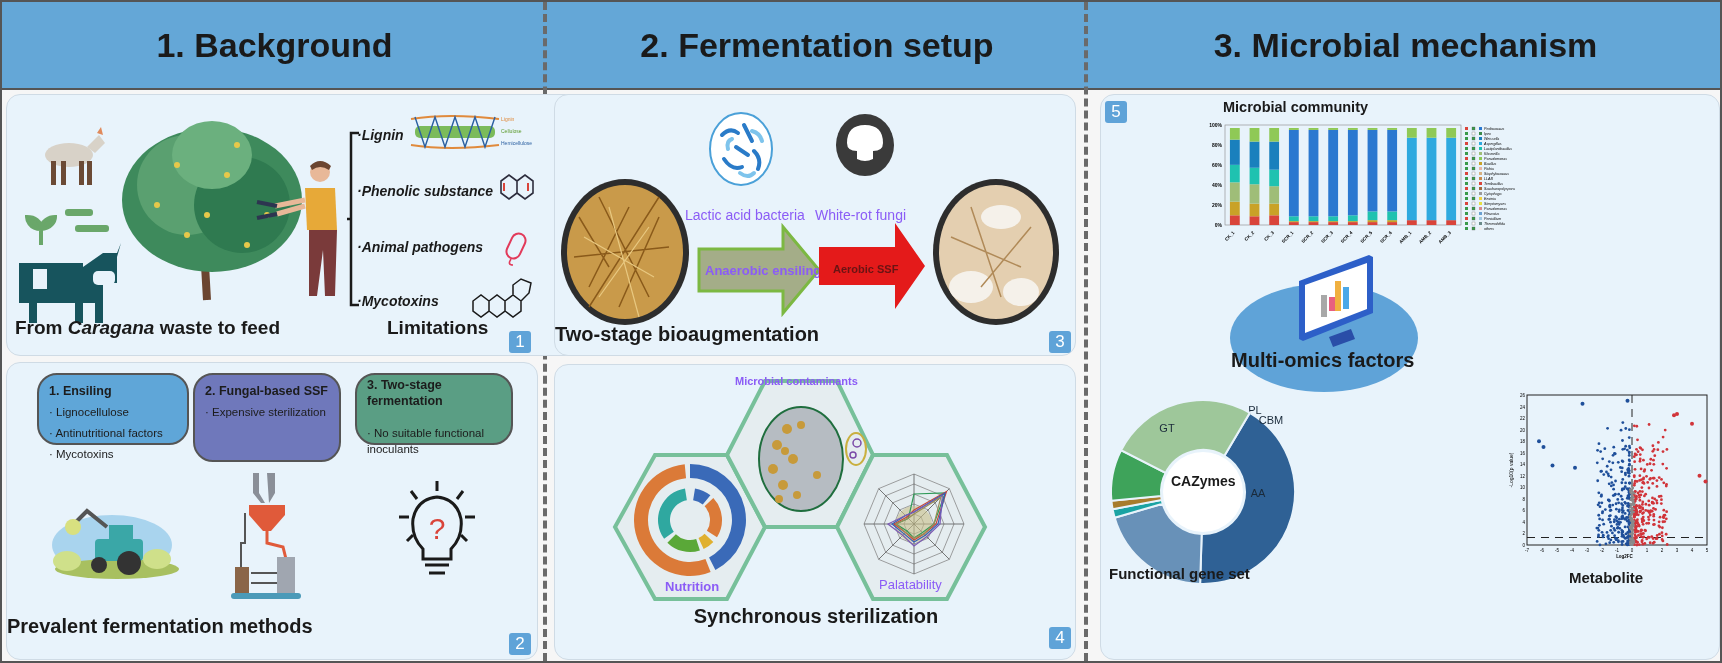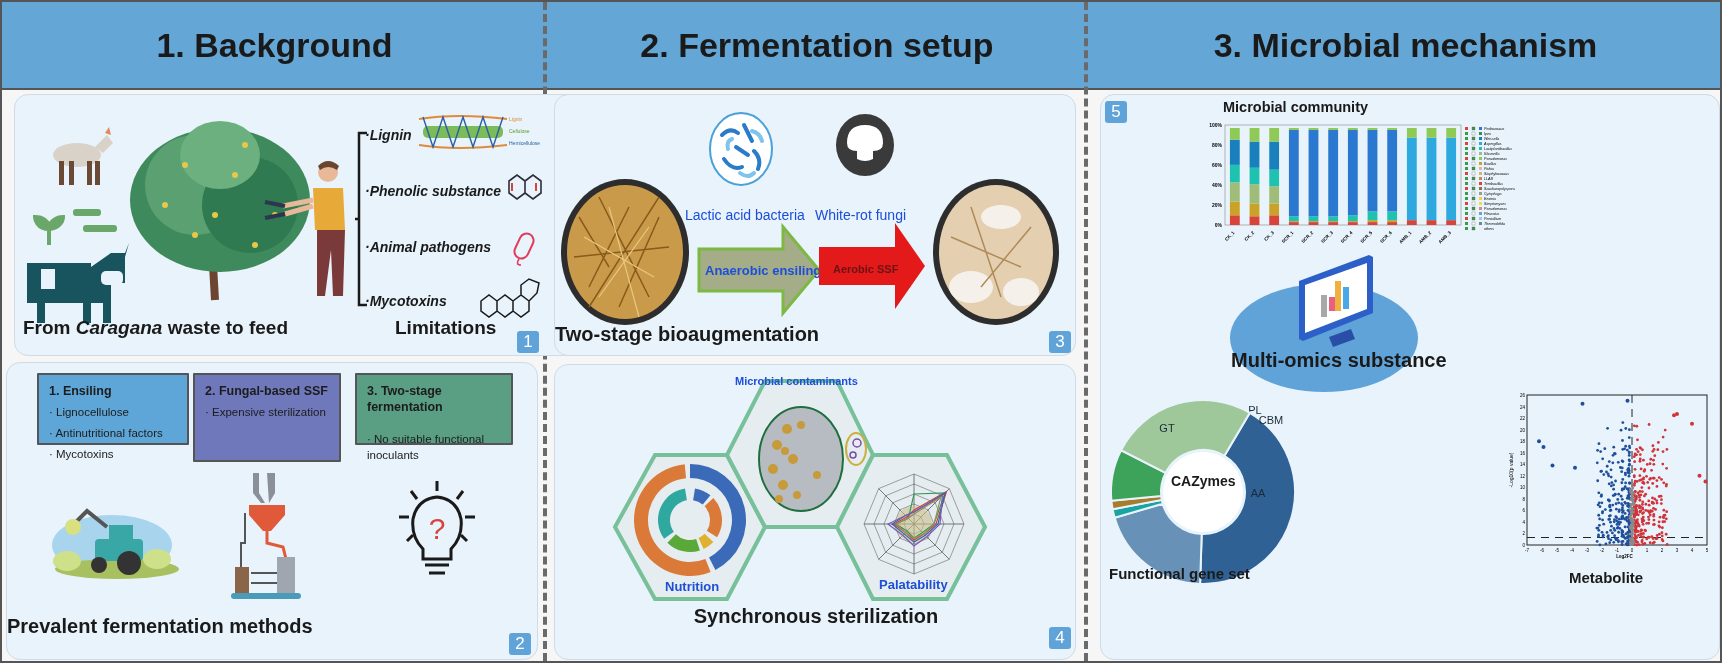--- a/index.html
+++ b/index.html
@@ -3,35 +3,35 @@
 <meta charset="utf-8">
 <style>
 *{box-sizing:border-box;margin:0;padding:0}
 body{width:1722px;height:663px;background:#f6f6f6;font-family:"Liberation Sans",sans-serif;position:relative;overflow:hidden;border:2px solid #555}
 .hdr{position:absolute;top:0;height:88px;background:#64a7d7;border-bottom:2px solid #555;display:flex;align-items:center;justify-content:center;font-weight:bold;font-size:34px;color:#1a1a1a}
 .vsep{position:absolute;top:0;bottom:0;width:0;border-left:4px dashed #6a6a6a}
 .panel{position:absolute;background:#e8f3fb;border:1px solid #cfdbe5;border-radius:14px}
 .num{position:absolute;width:22px;height:22px;background:#5fa3d8;color:#fff;font-size:17px;text-align:center;line-height:22px;border-radius:3px}
 .ttl{position:absolute;font-weight:bold;color:#1a1a1a}
 .lim{position:absolute;font-style:italic;font-weight:bold;font-size:14px;color:#1a1a1a}
-.mbox{position:absolute;border:2px solid #555;border-radius:1px;padding:6px 10px;font-size:11.5px;color:#1c1c1c;line-height:21px}
+.mbox{position:absolute;border:2px solid #555;border-radius:20px;padding:6px 10px;font-size:11.5px;color:#1c1c1c;line-height:21px}
 .mbox b{font-size:12.5px}
-.small{position:absolute;font-size:13px;color:#1d4ed8}
+.small{position:absolute;font-size:13px;color:#8b5cf6}
 svg{position:absolute;overflow:visible}
 </style>
 </head>
 <body>
 
 <div class="hdr" style="left:0;width:545px">1. Background</div>
 <div class="hdr" style="left:545px;width:540px">2. Fermentation setup</div>
 <div class="hdr" style="left:1085px;width:637px">3. Microbial mechanism</div>
 <div class="vsep" style="left:541px"></div>
 <div class="vsep" style="left:1082px"></div>
 
-<div class="panel" style="left:12px;top:92px;width:588px;height:262px">
+<div class="panel" style="left:4px;top:92px;width:588px;height:262px">
 
   <svg style="left:30px;top:30px" width="70" height="65" viewBox="0 0 70 65">
     <ellipse cx="32" cy="30" rx="24" ry="12" fill="#d8d2c8"></ellipse>
     <rect x="14" y="36" width="5" height="24" fill="#6b4a35"></rect>
       <rect x="24" y="36" width="5" height="24" fill="#6b4a35"></rect>
     <rect x="42" y="36" width="5" height="24" fill="#6b4a35"></rect>
       <rect x="50" y="36" width="5" height="24" fill="#6b4a35"></rect>
     <path d="M50 22 L62 10 L68 18 L58 28 Z" fill="#d8d2c8"></path>
       <path d="M60 8 L64 2 L66 10 Z" fill="#e08a5c"></path>
   </svg>
@@ -113,21 +113,21 @@
   <div class="mbox" style="left:30px;top:10px;width:152px;height:72px;background:#5fa6d8">
     <b>1. Ensiling</b><br>
     <span>· Lignocellulose</span><br>
     <span>· Antinutritional factors</span><br>
     <span>· Mycotoxins</span>
   </div>
   <div class="mbox" style="left:186px;top:10px;width:148px;height:89px;background:#6f78bb">
     <b>2. Fungal-based SSF</b><br>
     <span>· Expensive sterilization</span>
   </div>
-  <div class="mbox" style="left:348px;top:10px;width:158px;height:72px;background:#5a9e84;line-height:16px;padding-top:8px">
+  <div class="mbox" style="left:348px;top:10px;width:158px;height:72px;background:#5a9e84;line-height:16px;padding-top:2px">
     <b>3. Two-stage fermentation</b><br><br>
     <span>· No suitable functional inoculants</span>
   </div>
   <svg style="left:40px;top:138px" width="130" height="80" viewBox="0 0 130 80">
     <ellipse cx="65" cy="44" rx="60" ry="30" fill="#a9d4ee"></ellipse>
     <ellipse cx="70" cy="68" rx="62" ry="10" fill="#a8c060"></ellipse>
     <ellipse cx="20" cy="60" rx="14" ry="10" fill="#cfe08a"></ellipse>
       <ellipse cx="110" cy="58" rx="14" ry="10" fill="#cfe08a"></ellipse>
     <rect x="48" y="38" width="48" height="22" rx="4" fill="#3aa7a7"></rect>
       <rect x="62" y="24" width="24" height="18" fill="#3aa7a7"></rect>
@@ -264,21 +264,21 @@
       <line x1="0" y1="0" x2="-35.355339059327385" y2="-35.35533905932737" stroke="#555" stroke-width="0.8"></line>
       <circle r="18" fill="#c8c08a" opacity="0.6"></circle>
       <polygon points="0,-30 31.112698372208087,-31.112698372208094 20,-1.2246467991473533e-15 8.485281374238571,8.48528137423857 1.7145055188062944e-15,14 -7.071067811865475,7.071067811865477 -18,3.3065463576978533e-15 -5.6568542494923815,-5.656854249492379" fill="none" stroke="#2f9a57" stroke-width="1.2"></polygon>
       <polygon points="0,-14 32.526911934581186,-32.526911934581186 22,-1.3471114790620886e-15 9.899494936611665,9.899494936611664 1.959434878635765e-15,16 -8.48528137423857,8.485281374238571 -20,3.673940397442059e-15 -7.071067811865477,-7.071067811865474" fill="none" stroke="#c8453a" stroke-width="1.2"></polygon>
       <polygon points="0,-12 31.112698372208087,-31.112698372208094 24,-1.4695761589768238e-15 11.313708498984761,11.31370849898476 2.204364238465236e-15,18 -9.899494936611664,9.899494936611667 -22,4.0413344371862654e-15 -8.485281374238571,-8.485281374238568" fill="none" stroke="#3562b5" stroke-width="1.2"></polygon>
       <polygon points="0,-12 28.2842712474619,-28.284271247461902 26,-1.592040838891559e-15 12.727922061357857,12.727922061357855 2.6942229581241772e-15,22 -11.31370849898476,11.313708498984763 -26,4.776122516674677e-15 -8.485281374238571,-8.485281374238568" fill="none" stroke="#7b5bb6" stroke-width="1.2"></polygon>
       <polygon points="0,-10 26.870057685088803,-26.870057685088806 20,-1.2246467991473533e-15 9.899494936611665,9.899494936611664 1.7145055188062944e-15,14 -8.48528137423857,8.485281374238571 -18,3.3065463576978533e-15 -5.6568542494923815,-5.656854249492379" fill="none" stroke="#9a8f58" stroke-width="1.2"></polygon>
     </svg>
   <div class="small" style="left:180px;top:10px;font-weight:bold;font-size:11px">Microbial contaminants</div>
   <div class="small" style="left:110px;top:214px;font-weight:bold;font-size:13px">Nutrition</div>
-  <div class="small" style="left:324px;top:212px;font-weight:bold;font-size:13px">Palatability</div>
+  <div class="small" style="left:324px;top:212px;font-weight:normal;font-size:13px">Palatability</div>
   <div class="ttl" style="left:0;width:522px;text-align:center;top:240px;font-size:20px">Synchronous sterilization</div>
   <div class="num" style="left:494px;top:262px">4</div>
 </div>
 
 <div class="panel" style="left:1098px;top:92px;width:620px;height:566px">
   <div class="num" style="left:4px;top:6px">5</div>
   <div class="ttl" style="left:122px;top:4px;font-size:14.5px">Microbial community</div>
   <svg id="bars" style="left:90px;top:22px" width="330" height="130">
       <rect x="34" y="8" width="236" height="100" fill="none" stroke="#888" stroke-width="0.6"></rect>
       <text x="31" y="110" font-size="5" text-anchor="end" font-weight="bold" font-family="Liberation Sans, sans-serif">0%</text>
@@ -446,21 +446,21 @@
   </svg>
   <svg style="left:196px;top:160px" width="80" height="92" viewBox="0 0 80 92">
     <path d="M2 26 L72 0 L76 2 L76 58 L6 86 L2 84 Z" fill="#2d5fc8"></path>
     <path d="M8 30 L70 8 L70 54 L8 78 Z" fill="#fff"></path>
     <rect x="24" y="40" width="6" height="22" fill="#a8a8a8"></rect>
       <rect x="32" y="42" width="6" height="14" fill="#e86080"></rect>
       <rect x="38" y="26" width="6" height="30" fill="#f0b040"></rect>
       <rect x="46" y="32" width="6" height="22" fill="#4aa8e8"></rect>
     <path d="M32 82 L54 74 L58 84 L36 92 Z" fill="#2a4ea8"></path>
   </svg>
-  <div class="ttl" style="left:130px;top:254px;font-size:20px">Multi-omics substance</div>
+  <div class="ttl" style="left:130px;top:254px;font-size:20px">Multi-omics factors</div>
   <svg id="caz" style="left:2px;top:292px" width="200" height="210" viewBox="-100 -105 200 210">
       <path d="M46.83181024903416 -79.18826648436281A92 92 0 0 1 -2.8897898351877753 91.9546035536473L-1.3192518812813758 41.97927553536073A42 42 0 0 0 21.379739461515594 -36.15116513416563Z" fill="#2f6195" stroke="#e8f3fb" stroke-width="2"></path>
       <text x="-30" y="70" font-size="11" text-anchor="middle" fill="#1a2a3a" font-family="Liberation Sans, sans-serif">GH</text>
       <path d="M-2.8897898351877753 91.9546035536473A92 92 0 0 1 -88.34701908227875 25.667181755609125L-40.3323347984316 11.717626453647643A42 42 0 0 0 -1.3192518812813758 41.97927553536073Z" fill="#6891b8" stroke="#e8f3fb" stroke-width="2"></path>
       <text x="55" y="5" font-size="11" text-anchor="middle" fill="#1a2a3a" font-family="Liberation Sans, sans-serif">AA</text>
       <path d="M-88.34701908227875 25.667181755609125A92 92 0 0 1 -90.37042706703936 17.239080941886666L-41.256064530604924 7.870015212600435A42 42 0 0 0 -40.3323347984316 11.717626453647643Z" fill="#1aa3a3" stroke="#e8f3fb" stroke-width="2"></path>
       <text x="68" y="-68" font-size="11" text-anchor="middle" fill="#1a2a3a" font-family="Liberation Sans, sans-serif">CBM</text>
       <path d="M-90.37042706703936 17.239080941886666A92 92 0 0 1 -91.59170074348336 8.657964825303285L-41.81360251332936 3.9525491593775866A42 42 0 0 0 -41.256064530604924 7.870015212600435Z" fill="#a77c2c" stroke="#e8f3fb" stroke-width="2"></path>
       <text x="52" y="-78" font-size="11" text-anchor="middle" fill="#1a2a3a" font-family="Liberation Sans, sans-serif">PL</text>
       <path d="M-91.59170074348336 8.657964825303285A92 92 0 0 1 -81.97260022532981 -41.767125976038365L-37.42227401591144 -19.067600989060992A42 42 0 0 0 -41.81360251332936 3.9525491593775866Z" fill="#3ea35a" stroke="#e8f3fb" stroke-width="2"></path>

